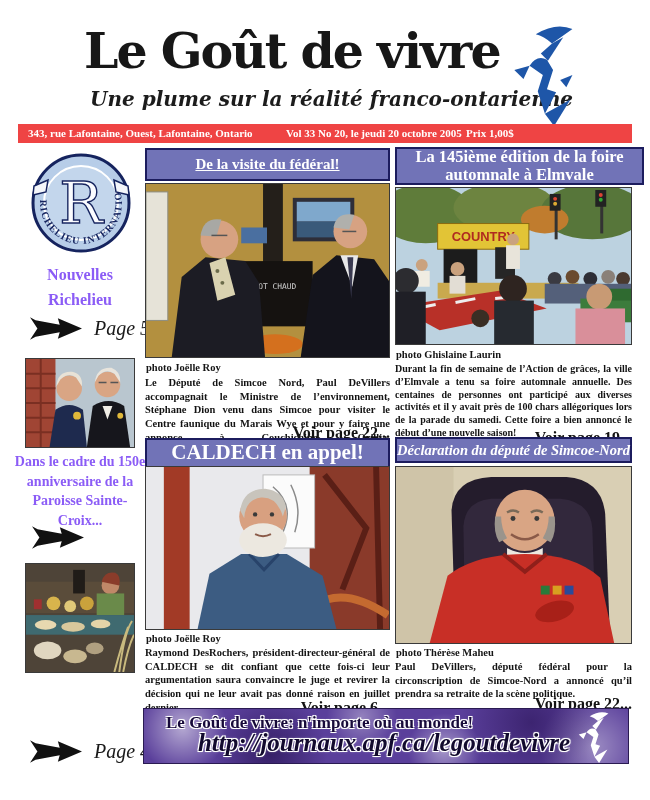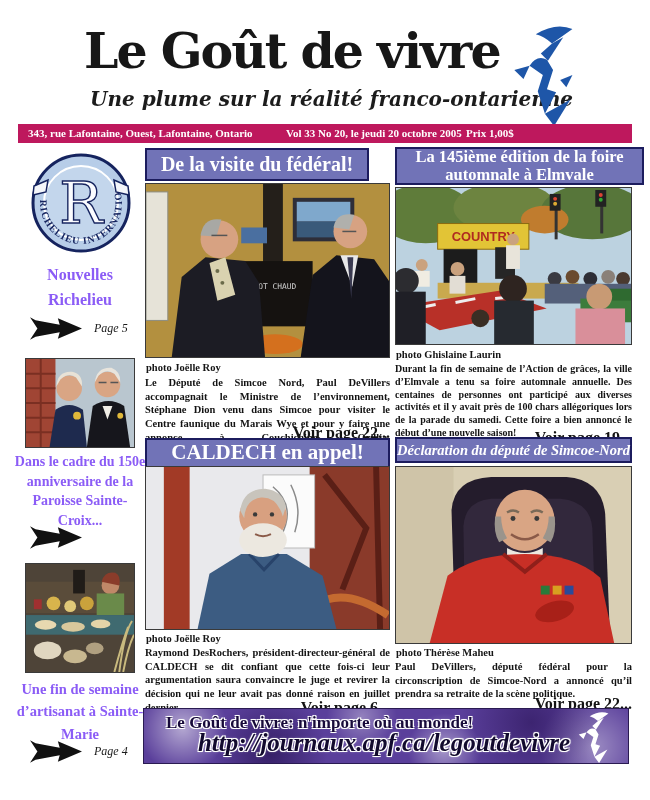--- a/index.html
+++ b/index.html
@@ -5,40 +5,40 @@
   html,body{margin:0;padding:0;background:#fff;}
   #page{position:relative;width:650px;height:800px;background:#fff;overflow:hidden;
         font-family:"Liberation Serif",serif;color:#111;}
 
   
   .mast-title{position:absolute;left:84px;top:22px;font-family:"DejaVu Serif",serif;
               font-size:49px;font-weight:bold;letter-spacing:-2px;color:#171717;white-space:nowrap;}
   .mast-tagline{position:absolute;left:90px;top:87px;font-family:"DejaVu Serif",serif;
                 font-size:20px;font-style:italic;font-weight:bold;color:#1c1c1c;white-space:nowrap;}
   .mast-bird{position:absolute;left:497px;top:24px;width:106px;height:102px;}
-  .infobar{position:absolute;left:18px;top:124px;width:614px;height:19px;background:#be185d;}
+  .infobar{position:absolute;left:18px;top:124px;width:614px;height:19px;background:#ef4444;}
   .infobar span{position:absolute;top:3px;color:#fff;font-size:11px;font-weight:bold;white-space:nowrap;}
   .ib-address{left:10px;} .ib-edition{left:268px;} .ib-price{left:448px;}
 
   
   .rich-logo{position:absolute;left:30px;top:150px;width:102px;height:106px;}
   .side-title{position:absolute;left:14px;width:132px;text-align:center;font-weight:bold;color:#8b5cf6;}
   .st-1{top:263px;font-size:16px;line-height:1.55;}
   .st-2{top:452px;font-size:14px;line-height:1.4;}
   .st-3{top:678px;font-size:14.5px;line-height:1.55;}
   .pagerow{position:absolute;display:flex;align-items:center;gap:12px;}
   .pr-1{left:30px;top:315px;} .pr-2{left:30px;top:524px;flex-direction:column;} .pr-3{left:30px;top:738px;}
   .pagerow svg{width:52px;height:27px;}
-  .pagelabel{font-size:12px;font-style:italic;color:#1a1a1a;}
+  .pagelabel{font-size:20px;font-style:italic;color:#1a1a1a;}
 
   
   .banner{position:absolute;background:#7173b7;border:2px solid #1c1c5e;color:#fff;
           font-weight:bold;text-align:center;display:flex;align-items:center;justify-content:center;
           box-sizing:border-box;line-height:1.12;}
-  .bn-federal{left:145px;top:148px;width:224px;height:33px;font-size:20px;}
+  .bn-federal{left:145px;top:148px;width:245px;height:33px;font-size:15px;text-decoration:underline;}
   .bn-caldech{left:145px;top:438px;width:245px;height:30px;font-size:21px;}
   .bn-foire{left:395px;top:147px;width:249px;height:38px;font-size:16.5px;padding:0 6px;}
   .bn-depute{left:395px;top:437px;width:237px;height:26px;font-size:14.5px;white-space:nowrap;font-style:italic;}
 
   .photo{position:absolute;border:1px solid #3a3a3a;box-sizing:border-box;overflow:hidden;}
   .ph-federal{left:145px;top:183px;width:245px;height:175px;}
   .ph-caldech{left:145px;top:466px;width:245px;height:164px;}
   .ph-foire{left:395px;top:187px;width:237px;height:158px;}
   .ph-depute{left:395px;top:466px;width:237px;height:178px;}
   .ph-couple{left:25px;top:358px;width:110px;height:90px;}
@@ -163,21 +163,20 @@
       <rect y="52" width="110" height="20" fill="#3f6a70"></rect>
       <ellipse cx="20" cy="62" rx="11" ry="5" fill="#e8d8b0"></ellipse>
         <ellipse cx="48" cy="64" rx="12" ry="5" fill="#d8c89c"></ellipse>
       <ellipse cx="76" cy="61" rx="10" ry="4.5" fill="#e4d4a8"></ellipse>
       <ellipse cx="22" cy="88" rx="14" ry="9" fill="#e0d6c0"></ellipse>
       <ellipse cx="50" cy="94" rx="12" ry="7" fill="#c8b890"></ellipse>
       <path d="M95 110 Q100 70 108 58 M90 110 Q98 80 104 64 M99 110 Q104 84 110 72" stroke="#c9ba7e" stroke-width="2" fill="none"></path>
       <ellipse cx="70" cy="86" rx="9" ry="6" fill="#b0a080"></ellipse>
     </svg>
   </div>
-  <div class="side-title st-3">Une fin de semaine d’artisanat à Sainte-Marie</div>
   <div class="pagerow pr-3">
     <svg viewBox="0 0 56 28">
       <path d="M56 14 L30 3 L32 10 L6 5 L0 2 L8 14 L0 26 L6 23 L32 18 L30 25 Z" fill="#111"></path>
     </svg>
     <span class="pagelabel">Page 4</span>
   </div>
 
   <div class="banner bn-federal">De la visite du fédéral!</div>
   <div class="photo ph-federal">
     <svg viewBox="0 0 245 175" preserveAspectRatio="none">

